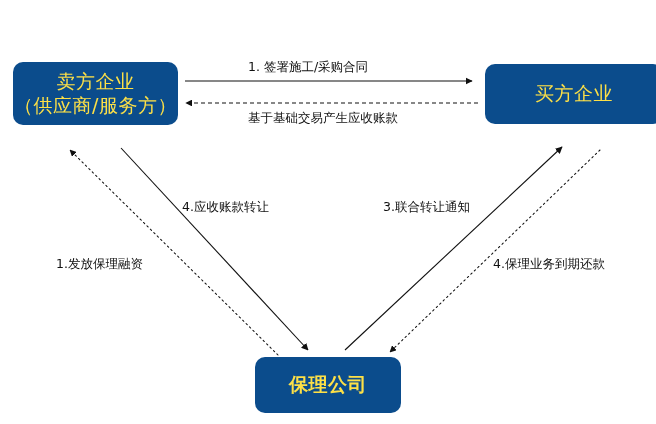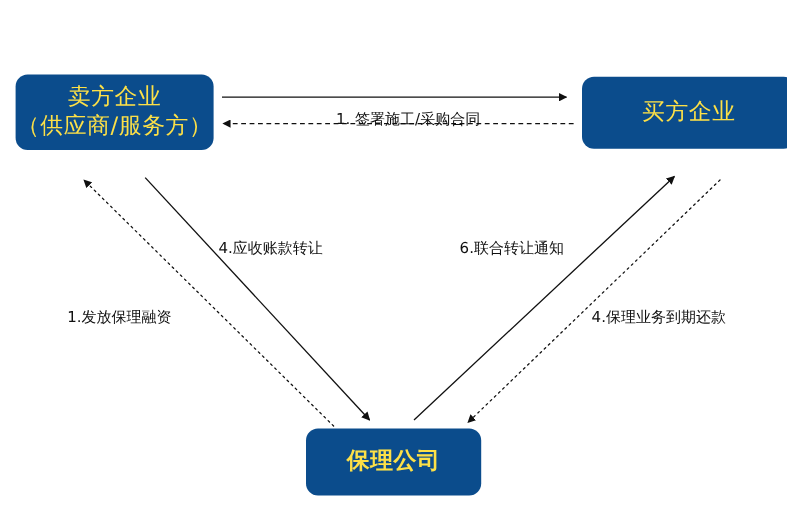--- a/index.html
+++ b/index.html
@@ -45,21 +45,21 @@
   #node-buyer    { left: 485px; top: 64px;  width: 178px; height: 60px; }
   #node-factor   { left: 255px; top: 357px; width: 146px; height: 56px; font-weight: bold; }
 
   .edge-label {
     position: absolute;
     font-size: 12.5px;
     color: #101010;
     white-space: nowrap;
     font-family: "DejaVu Sans", "Liberation Sans", sans-serif;
   }
-  #label-1 { left: 280px; top: 59px; margin-top: 32px; }
+  #label-1 { left: 248px; top: 59px; }
   #label-2 { left: 248px; top: 110px; }
   #label-3 { left: 182px; top: 199px; }
   #label-4 { left: 383px; top: 199px; }
   #label-5 { left: 56px;  top: 256px; }
   #label-6 { left: 493px; top: 256px; }
 </style>
 </head>
 <body>
 
 <div id="canvas">
@@ -91,18 +91,19 @@
 
   <div class="node" id="node-buyer">
     <span>买方企业</span>
   </div>
 
   <div class="node" id="node-factor">
     <span>保理公司</span>
   </div>
 
   <div class="edge-label" id="label-1">1. 签署施工/采购合同</div>
+  <div class="edge-label" id="label-2">基于基础交易产生应收账款</div>
   <div class="edge-label" id="label-3">4.应收账款转让</div>
-  <div class="edge-label" id="label-4">6.联合转让通知</div>
+  <div class="edge-label" id="label-4">3.联合转让通知</div>
   <div class="edge-label" id="label-5">1.发放保理融资</div>
   <div class="edge-label" id="label-6">4.保理业务到期还款</div>
 
 </div>
 
 </body></html>

